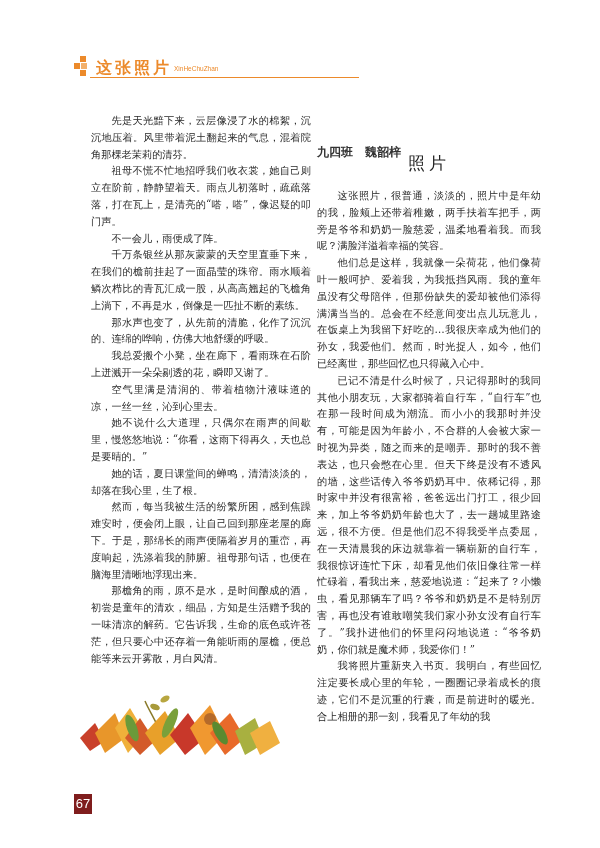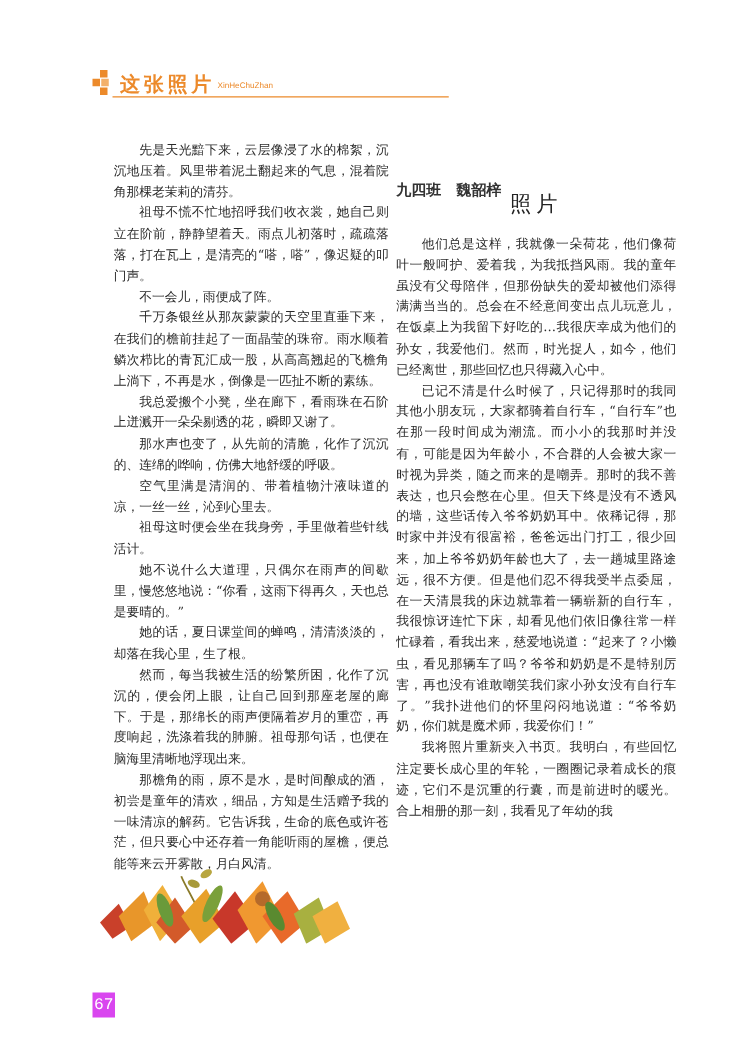--- a/index.html
+++ b/index.html
@@ -13,21 +13,21 @@
 
   .col { position:absolute; font-size:10.2px; line-height:16.8px; text-align:justify; }
   .col-left { left:74px; top:113px; width:220px;margin-left:17px; }
   .col-right { left:317px; top:188px; width:224px; }
   .col p { margin:0; text-indent:2em; }
 
   .art-title { position:absolute; left:317px; top:112px; width:224px; text-align:center; font-size:17px; letter-spacing:4px; color:#222;margin-top:40px; }
   .art-author { position:absolute; left:317px; top:144px; width:224px; text-align:left; font-size:12px; font-weight:bold; color:#333; }
 
   .leaves { position:absolute; left:70px; top:693px; width:215px; height:62px; }
-  .page-num { position:absolute; left:74px; top:794px; width:18px; height:20px; background:#d946ef; color:#fff; font-family:Liberation Mono, monospace; font-size:13px; line-height:20px; text-align:center; }
+  .page-num { position:absolute; left:74px; top:794px; width:18px; height:20px; background:#7f1d1d; color:#fff; font-family:Liberation Sans, sans-serif; font-size:13px; line-height:20px; text-align:center; }
 </style>
 </head>
 <body>
 
 <div class="header">
   <div class="logo-mark">
     <span style="left:6px;top:0;width:6px;height:6px;"></span>
     <span style="left:0;top:7px;width:6px;height:6px;"></span>
     <span style="left:7px;top:7px;width:6px;height:6px;background:#f3b06a;"></span>
     <span style="left:6px;top:14px;width:6px;height:6px;"></span>
@@ -35,34 +35,34 @@
   <div class="header-title">这张照片</div>
   <div class="header-sub">XinHeChuZhan</div>
   <div class="header-rule"></div>
 </div>
 
 <div class="col col-left">
   <p>先是天光黯下来，云层像浸了水的棉絮，沉沉地压着。风里带着泥土翻起来的气息，混着院角那棵老茉莉的清芬。</p>
   <p>祖母不慌不忙地招呼我们收衣裳，她自己则立在阶前，静静望着天。雨点儿初落时，疏疏落落，打在瓦上，是清亮的“嗒，嗒”，像迟疑的叩门声。</p>
   <p>不一会儿，雨便成了阵。</p>
   <p>千万条银丝从那灰蒙蒙的天空里直垂下来，在我们的檐前挂起了一面晶莹的珠帘。雨水顺着鳞次栉比的青瓦汇成一股，从高高翘起的飞檐角上淌下，不再是水，倒像是一匹扯不断的素练。</p>
+  <p>那水声也变了，从先前的清脆，化作了沉沉的、连绵的哗响，仿佛大地舒缓的呼吸。</p>
   <p>我总爱搬个小凳，坐在廊下，看雨珠在石阶上迸溅开一朵朵剔透的花，瞬即又谢了。</p>
-  <p>那水声也变了，从先前的清脆，化作了沉沉的、连绵的哗响，仿佛大地舒缓的呼吸。</p>
   <p>空气里满是清润的、带着植物汁液味道的凉，一丝一丝，沁到心里去。</p>
-  <p>祖母这时便会坐在我身旁，手里做着些针线活计。</p>
   <p>她不说什么大道理，只偶尔在雨声的间歇里，慢悠悠地说：“你看，这雨下得再久，天也总是要晴的。”</p>
   <p>她的话，夏日课堂间的蝉鸣，清清淡淡的，却落在我心里，生了根。</p>
-  <p>然而，每当我被生活的纷繁所困，化作了沉沉的，便会闭上眼，让自己回到那座老屋的廊下。于是，那绵长的雨声便隔着岁月的重峦，再度响起，洗涤着我的肺腑。祖母那句话，也便在脑海里清晰地浮现出来。</p>
+  <p>然而，每当我被生活的纷繁所困，感到焦躁难安时，便会闭上眼，让自己回到那座老屋的廊下。于是，那绵长的雨声便隔着岁月的重峦，再度响起，洗涤着我的肺腑。祖母那句话，也便在脑海里清晰地浮现出来。</p>
   <p>那檐角的雨，原不是水，是时间酿成的酒，初尝是童年的清欢，细品，方知是生活赠予我的一味清凉的解药。它告诉我，生命的底色或许苍茫，但只要心中还存着一角能听雨的屋檐，便总能等来云开雾散，月白风清。</p>
 </div>
 
 <div class="art-title">照片</div>
 <div class="art-author">九四班　魏韶梓</div>
 
 <div class="col col-right">
+  <p>这张照片，很普通，淡淡的，照片中是年幼的我，脸颊上还带着稚嫩，两手扶着车把手，两旁是爷爷和奶奶一脸慈爱，温柔地看着我。而我呢？满脸洋溢着幸福的笑容。</p>
   <p>他们总是这样，我就像一朵荷花，他们像荷叶一般呵护、爱着我，为我抵挡风雨。我的童年虽没有父母陪伴，但那份缺失的爱却被他们添得满满当当的。总会在不经意间变出点儿玩意儿，在饭桌上为我留下好吃的…我很庆幸成为他们的孙女，我爱他们。然而，时光捉人，如今，他们已经离世，那些回忆也只得藏入心中。</p>
   <p>已记不清是什么时候了，只记得那时的我同其他小朋友玩，大家都骑着自行车，“自行车”也在那一段时间成为潮流。而小小的我那时并没有，可能是因为年龄小，不合群的人会被大家一时视为异类，随之而来的是嘲弄。那时的我不善表达，也只会憋在心里。但天下终是没有不透风的墙，这些话传入爷爷奶奶耳中。依稀记得，那时家中并没有很富裕，爸爸远出门打工，很少回来，加上爷爷奶奶年龄也大了，去一趟城里路途远，很不方便。但是他们忍不得我受半点委屈，在一天清晨我的床边就靠着一辆崭新的自行车，我很惊讶连忙下床，却看见他们依旧像往常一样忙碌着，看我出来，慈爱地说道：“起来了？小懒虫，看见那辆车了吗？爷爷和奶奶是不是特别厉害，再也没有谁敢嘲笑我们家小孙女没有自行车了。”我扑进他们的怀里闷闷地说道：“爷爷奶奶，你们就是魔术师，我爱你们！”</p>
   <p>我将照片重新夹入书页。我明白，有些回忆注定要长成心里的年轮，一圈圈记录着成长的痕迹，它们不是沉重的行囊，而是前进时的暖光。合上相册的那一刻，我看见了年幼的我</p>
 </div>
 
 <div class="leaves">
   <svg width="215" height="62" viewBox="0 0 215 62">
     <path d="M75 8 C 80 20, 88 30, 92 45" stroke="#8a7a2a" stroke-width="1.5" fill="none"></path>
     <ellipse cx="95" cy="6" rx="5" ry="3" fill="#b8a640" transform="rotate(-30 95 6)"></ellipse>
     <ellipse cx="85" cy="14" rx="5" ry="3" fill="#a89a3a" transform="rotate(20 85 14)"></ellipse>

